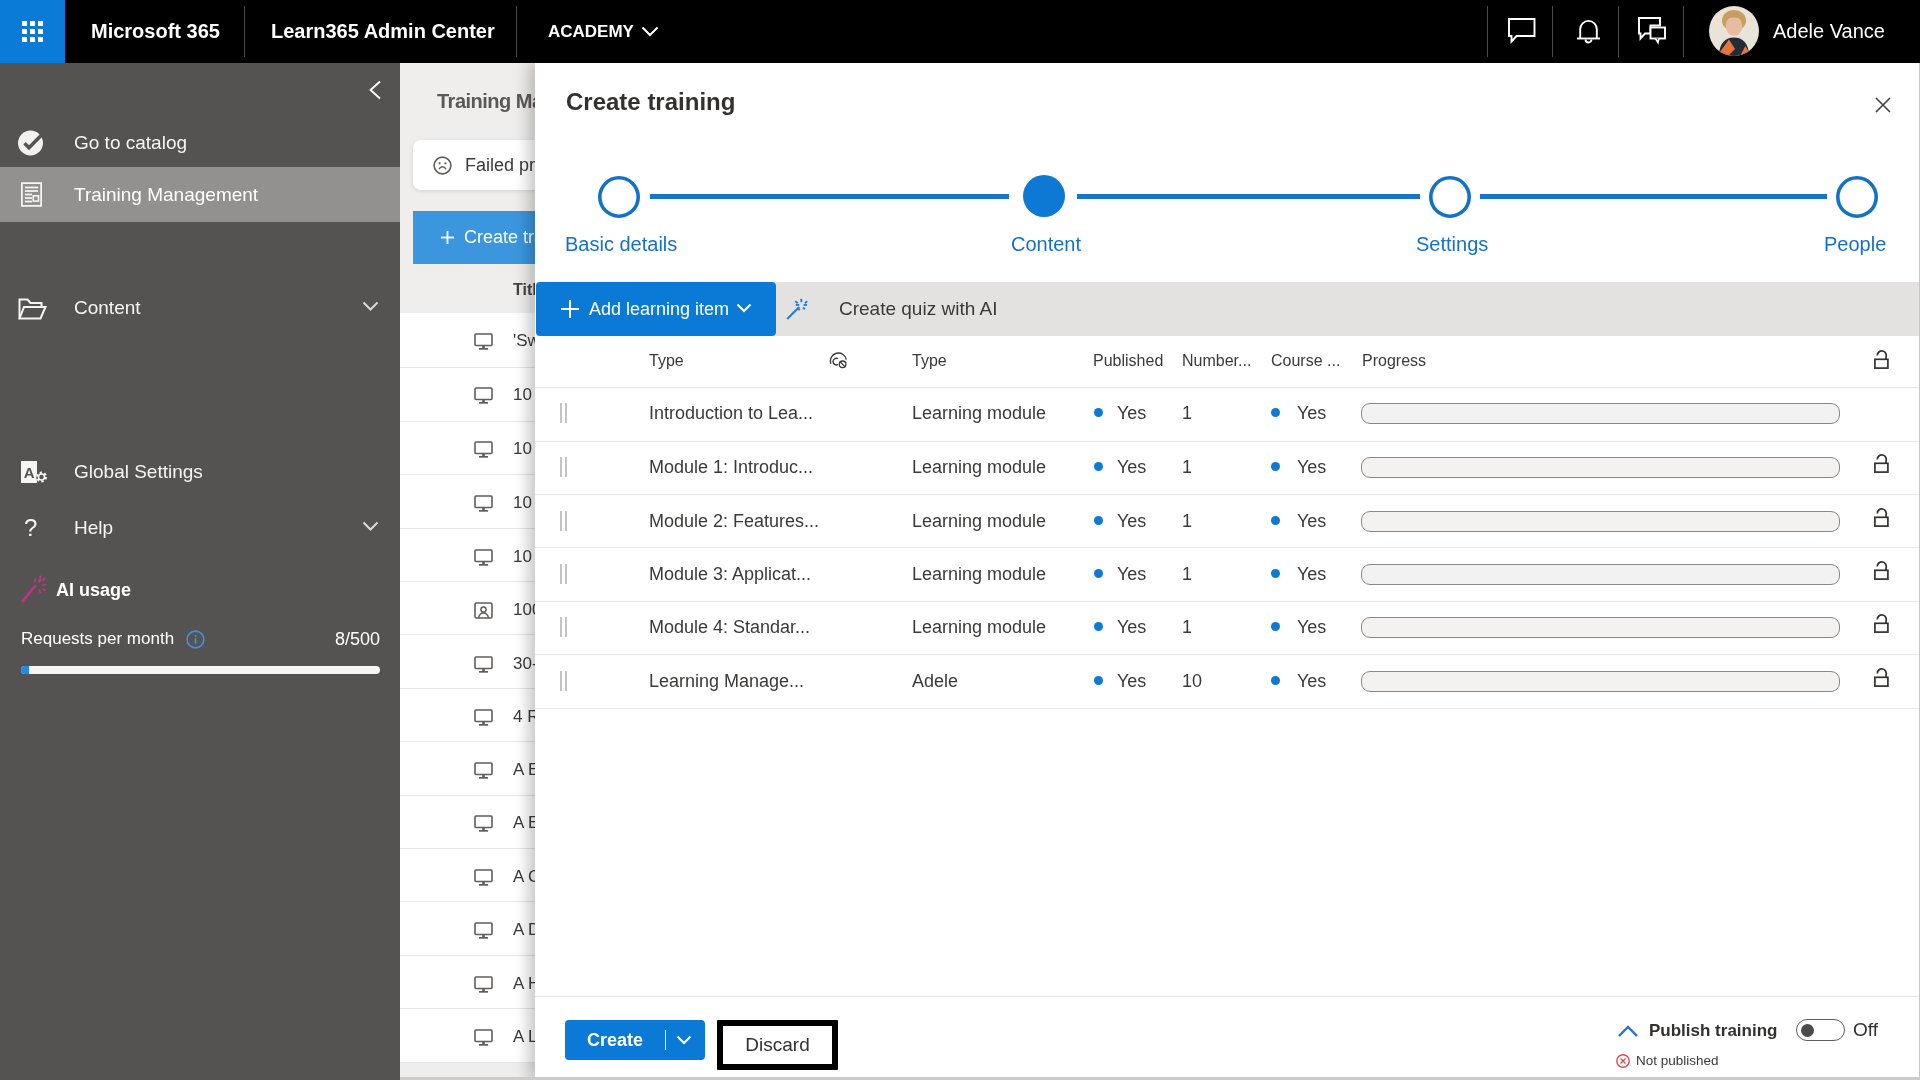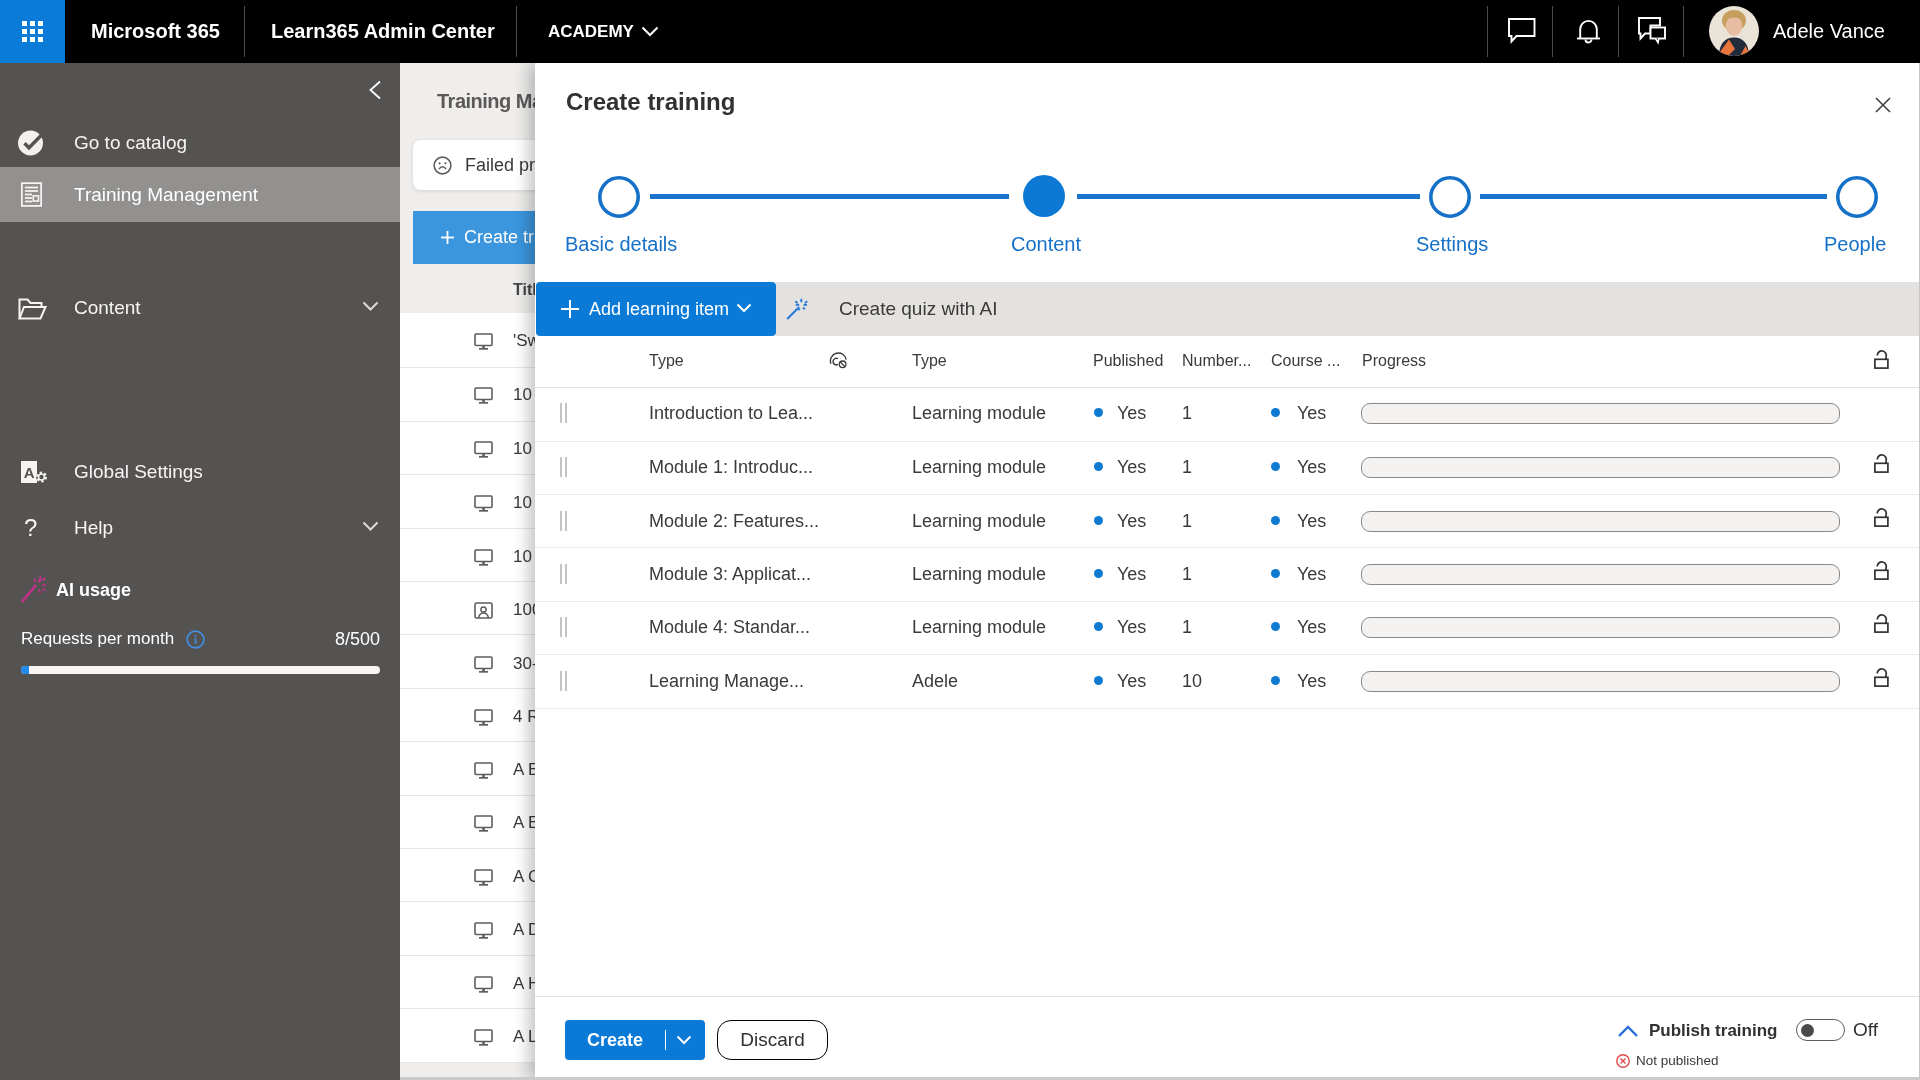--- a/index.html
+++ b/index.html
@@ -398,21 +398,21 @@
     <div class="rowsep" style="top:538px;"></div>
     <div class="rowsep" style="top:591px;"></div>
     <div class="rowsep" style="top:645px;"></div>
     <div class="abs" style="left:0;top:933px;width:1385px;height:1px;background:#e4e2e0;"></div>
     <div class="abs" style="left:30px;top:957px;width:140px;height:40px;background:#0b7ad6;border-radius:4px;"></div>
     <div class="abs" style="left:30px;top:957px;width:100px;height:53px;line-height:40px;font-size:18px;font-weight:600;color:#fff;text-align:center;">Create</div>
     <div class="abs" style="left:130px;top:967px;width:1px;height:20px;background:#fff;"></div>
     <svg class="abs" style="left:141px;top:972px" width="16" height="11" viewBox="0 0 16 11">
 <path d="M1.5 1.5 L8 8 L14.5 1.5" fill="none" stroke="#fff" stroke-width="2"></path>
       </svg>
-    <div class="abs" style="left:182px;top:957px;width:109px;height:38px;border:1px solid #000000;border-radius:14px;line-height:38px;font-size:19px;color:#323130;text-align:center;">Discard</div>
+    <div class="abs" style="left:182px;top:957px;width:109px;height:38px;border:6px solid #000000;border-radius:1px;line-height:38px;font-size:19px;color:#323130;text-align:center;">Discard</div>
     <svg class="abs" style="left:1082px;top:962px" width="22" height="13" viewBox="0 0 22 13">
 <path d="M2 11 L11 2 L20 11" fill="none" stroke="#2b70d9" stroke-width="2.4"></path>
       </svg>
     <div class="abs" style="left:1114px;top:956px;height:24px;line-height:24px;font-size:17px;font-weight:600;color:#323130;white-space:nowrap;">Publish training</div>
     <div class="abs" style="left:1261px;top:956px;width:47px;height:20px;border:1px solid #605e5c;border-radius:11px;background:#fff;"></div>
     <div class="abs" style="left:1266px;top:960.5px;width:13px;height:13px;border-radius:50%;background:#4a4a4a;"></div>
     <div class="abs" style="left:1318px;top:956px;height:22px;line-height:22px;font-size:19px;color:#323130;">Off</div>
     <svg class="abs" style="left:1081px;top:991px" width="14" height="14" viewBox="0 0 14 14">
 <circle cx="7" cy="7" r="6.2" fill="none" stroke="#e04a4a" stroke-width="1.4"></circle>
 <path d="M4.5 4.5 L9.5 9.5 M9.5 4.5 L4.5 9.5" stroke="#e04a4a" stroke-width="1.4"></path>

